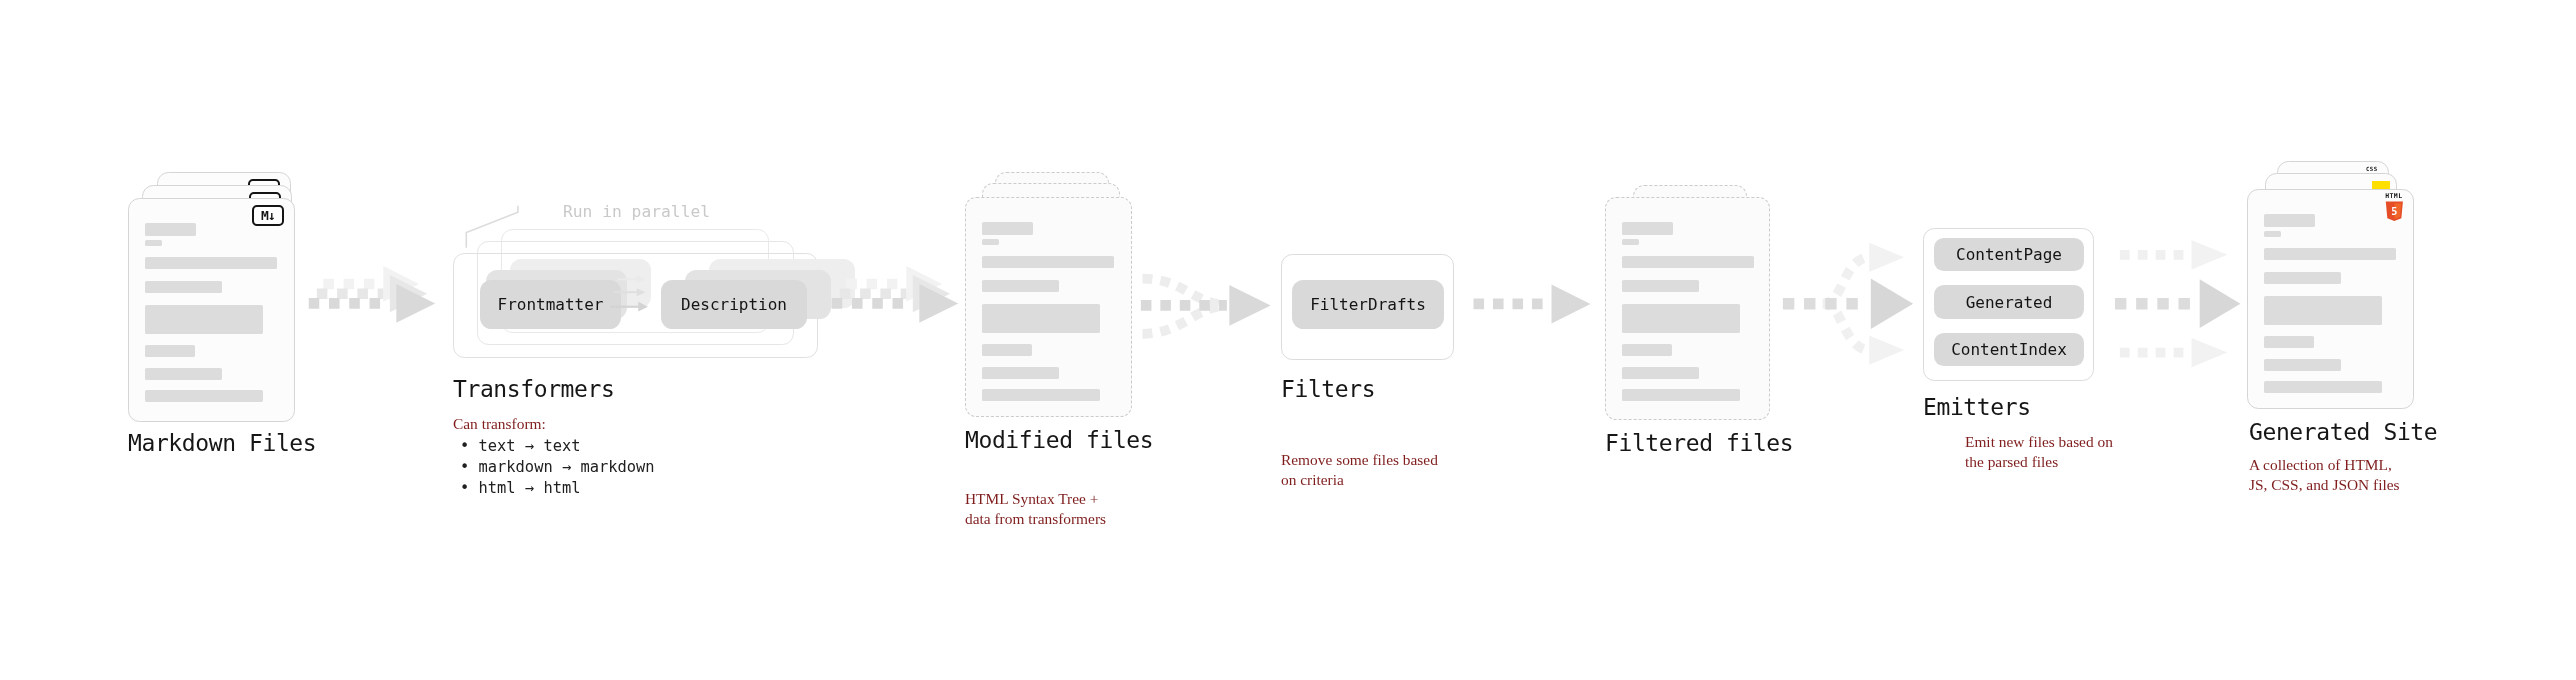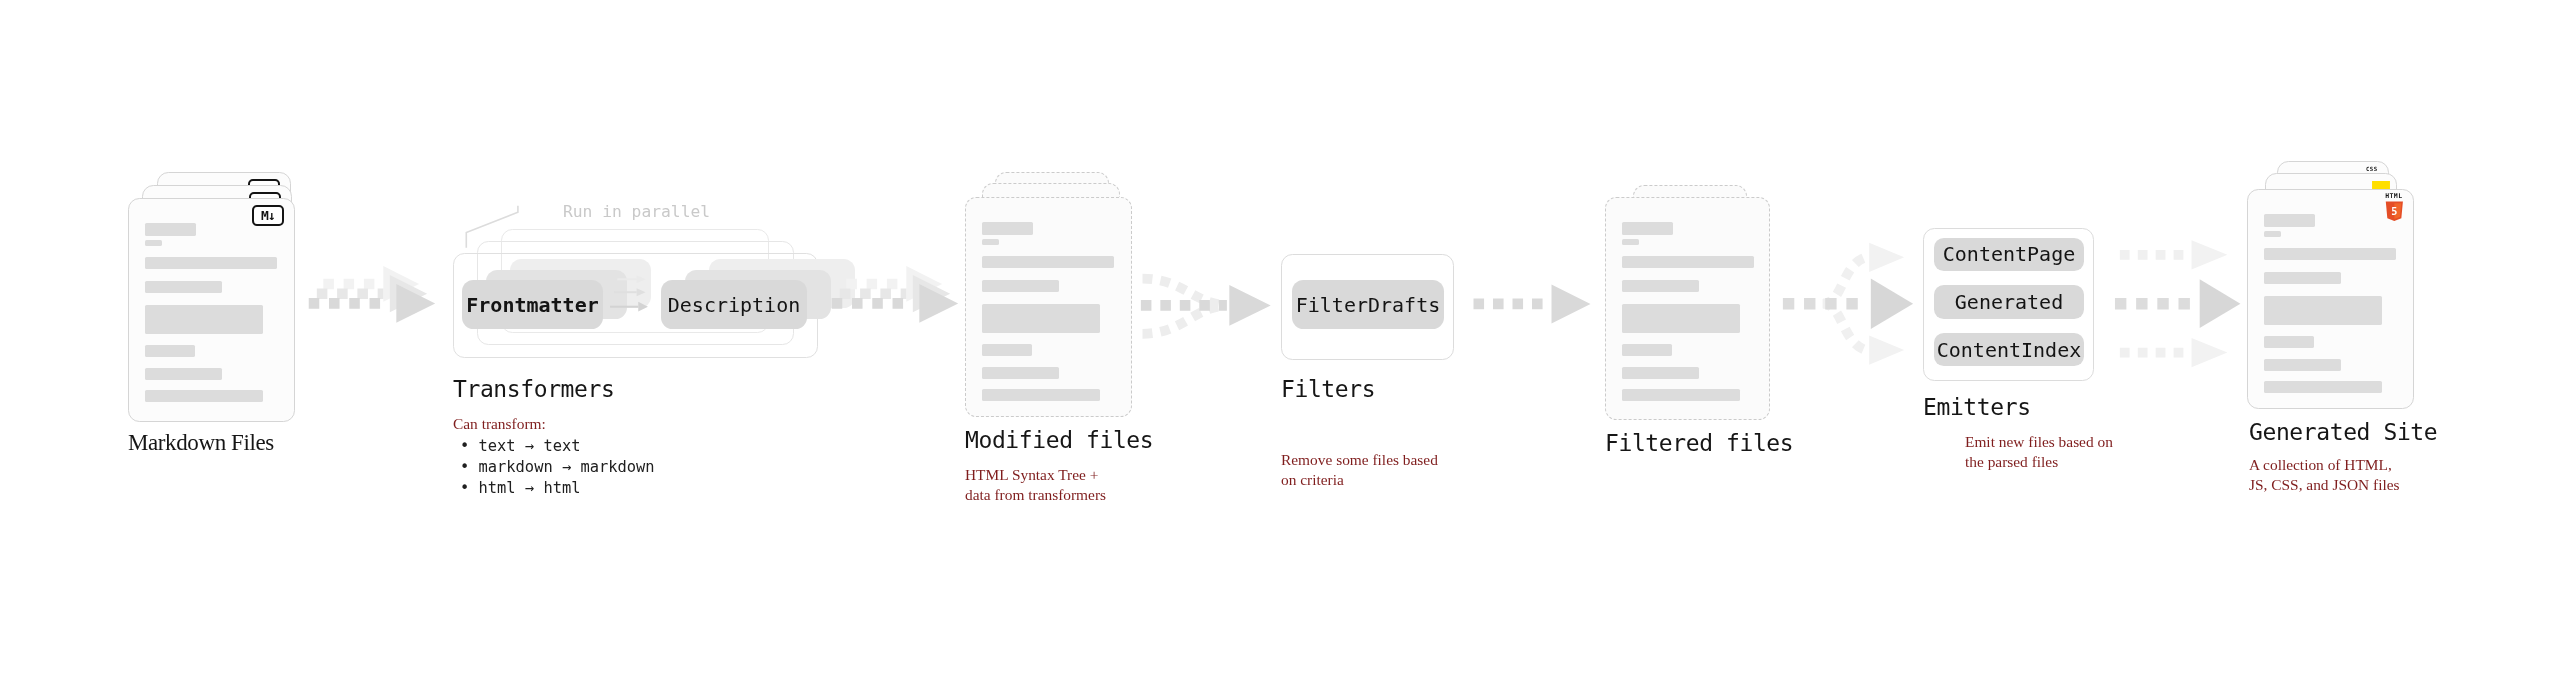--- a/index.html
+++ b/index.html
@@ -15,21 +15,21 @@
   .bar{background:#dcdcdc;border-radius:1.6px;}
   
   .md-badge{position:absolute;top:5.7px;right:9.8px;width:32.5px;height:21px;border:2.4px solid #141414;
     border-radius:4.9px;background:#ffffff;display:flex;align-items:center;justify-content:center;
     font-weight:700;font-size:13px;letter-spacing:-0.8px;color:#141414;box-sizing:border-box;}
   
   .frame{position:absolute;border:1.6px solid #e3e3e3;border-radius:11.4px;background:transparent;box-sizing:border-box;}
   .frame.solidbg{background:#ffffff;border-color:#dcdcdc;}
   
   .pill{position:absolute;background:#d9d9d9;border-radius:11.4px;display:flex;align-items:center;
-    justify-content:center;font-size:20px;color:#141414;box-sizing:border-box;white-space:nowrap;}
+    justify-content:center;font-size:16px;color:#141414;box-sizing:border-box;white-space:nowrap;}
   .pill.ghost1{background:#e3e3e3;}
   .pill.ghost2{background:#eeeeee;}
   
   .lbl{position:absolute;font-size:23px;font-weight:500;color:#161616;line-height:28px;white-space:nowrap;letter-spacing:-0.4px;}
   .note{position:absolute;font-size:15.4px;color:#7f1d1d;line-height:20.3px;white-space:nowrap;font-family:Liberation Serif, serif;}
   .note .ln{height:20.3px;}
   .bullets{position:absolute;font-size:15.4px;color:#202020;line-height:21px;white-space:nowrap;}
   .annotation{position:absolute;font-size:16.3px;color:#c9c9c9;white-space:nowrap;}
   
   .css-badge{position:absolute;top:4.1px;right:6.5px;width:19.5px;text-align:center;}
@@ -63,21 +63,21 @@
           <div class="bar" style="width: 51px; height: 12.2px; margin-bottom: 4.9px;"></div>
           <div class="bar" style="width: 17px; height: 5.7px; margin-bottom: 10.6px;"></div>
           <div class="bar" style="width: 132px; height: 12.2px; margin-bottom: 12.2px;"></div>
           <div class="bar" style="width: 77px; height: 12.2px; margin-bottom: 11.4px;"></div>
           <div class="bar" style="width: 118px; height: 29px; margin-bottom: 11.4px;"></div>
           <div class="bar" style="width: 50px; height: 12.2px; margin-bottom: 10.6px;"></div>
           <div class="bar" style="width: 77px; height: 12.2px; margin-bottom: 9.8px;"></div>
           <div class="bar" style="width: 118px; height: 12.2px; margin-bottom: 0px;"></div>
         </div>
     </div>
-    <div class="lbl" style="left:128px;top:429px;font-family:Liberation Serif, serif;">Markdown Files</div>
+    <div class="lbl" style="left:128px;top:429px;">Markdown Files</div>
   </div>
 
   <svg class="abs" style="left:299px;top:252px;" width="150" height="106" viewBox="0 0 185 130">
     <path d="M30 39 H96" stroke="#f2f2f2" stroke-width="13" stroke-dasharray="13 12" fill="none"></path>
     <polygon points="104,17 148,39 104,61" fill="#f2f2f2"></polygon>
     <path d="M22 51 H104" stroke="#e7e7e7" stroke-width="13" stroke-dasharray="13 12" fill="none"></path>
     <polygon points="112,28 158,51 112,74" fill="#e7e7e7"></polygon>
     <path d="M12 63 H112" stroke="#d9d9d9" stroke-width="13" stroke-dasharray="13 12" fill="none"></path>
     <polygon points="120,39 168,63 120,87" fill="#d9d9d9"></polygon>
   </svg>
@@ -88,21 +88,21 @@
       <path d="M74 6 L74 14 L10 39 L10 58" stroke="#dcdcdc" stroke-width="2" fill="none"></path>
     </svg>
     <div class="frame" style="left:501px;top:229px;width:268px;height:104px;border-color:#e9e9e9;"></div>
     <div class="frame" style="left:477px;top:241px;width:317px;height:104px;border-color:#e6e6e6;"></div>
     <div class="frame" style="left:453px;top:253px;width:365px;height:105px;border-color:#e0e0e0;"></div>
 
     <div class="pill ghost2" style="left:510px;top:259px;width:141px;height:49px;"></div>
     <div class="pill ghost2" style="left:709px;top:259px;width:146px;height:49px;"></div>
     <div class="pill ghost1" style="left:486px;top:270px;width:141px;height:49px;"></div>
     <div class="pill ghost1" style="left:685px;top:270px;width:146px;height:49px;"></div>
-    <div class="pill" style="left:462px;top:280px;width:141px;height:49px;font-weight:bold;">Frontmatter</div>
+    <div class="pill" style="left:480px;top:280px;width:141px;height:49px;">Frontmatter</div>
     <div class="pill" style="left:661px;top:280px;width:146px;height:49px;">Description</div>
 
     <svg class="abs" style="left:606px;top:271px;" width="50" height="44" viewBox="0 0 62 54">
       <path d="M14 10 H38" stroke="#eaeaea" stroke-width="2.5" fill="none"></path>
         <polygon points="38,5 49,10 38,15" fill="#eaeaea"></polygon>
       <path d="M10 26 H38" stroke="#dfdfdf" stroke-width="2.5" fill="none"></path>
         <polygon points="38,21 49,26 38,31" fill="#dfdfdf"></polygon>
       <path d="M5 44 H40" stroke="#d3d3d3" stroke-width="2.5" fill="none"></path>
         <polygon points="40,38 52,44 40,50" fill="#d3d3d3"></polygon>
     </svg>
@@ -134,21 +134,21 @@
           <div class="bar" style="width: 17px; height: 5.7px; margin-bottom: 10.6px;"></div>
           <div class="bar" style="width: 132px; height: 12.2px; margin-bottom: 12.2px;"></div>
           <div class="bar" style="width: 77px; height: 12.2px; margin-bottom: 11.4px;"></div>
           <div class="bar" style="width: 118px; height: 29px; margin-bottom: 11.4px;"></div>
           <div class="bar" style="width: 50px; height: 12.2px; margin-bottom: 10.6px;"></div>
           <div class="bar" style="width: 77px; height: 12.2px; margin-bottom: 9.8px;"></div>
           <div class="bar" style="width: 118px; height: 12.2px; margin-bottom: 0px;"></div>
         </div>
     </div>
     <div class="lbl" style="left:965px;top:426px;">Modified files</div>
-    <div class="note" style="left:965px;top:465px;">
+    <div class="note" style="left:965px;top:489px;">
       <div class="ln">HTML Syntax Tree +</div>
       <div class="ln">data from transformers</div>
     </div>
   </div>
 
   <svg class="abs" style="left:1136px;top:258px;" width="142" height="98" viewBox="0 0 175 120">
     <path d="M8 25 C55 25 70 53 105 57" stroke="#ededed" stroke-width="12" stroke-dasharray="12 10" fill="none"></path>
     <path d="M8 93 C55 93 70 63 105 59" stroke="#ededed" stroke-width="12" stroke-dasharray="12 10" fill="none"></path>
     <path d="M6 58 H112" stroke="#d9d9d9" stroke-width="13" stroke-dasharray="13 11" fill="none"></path>
     <polygon points="115,33 166,58 115,83" fill="#d9d9d9"></polygon>

